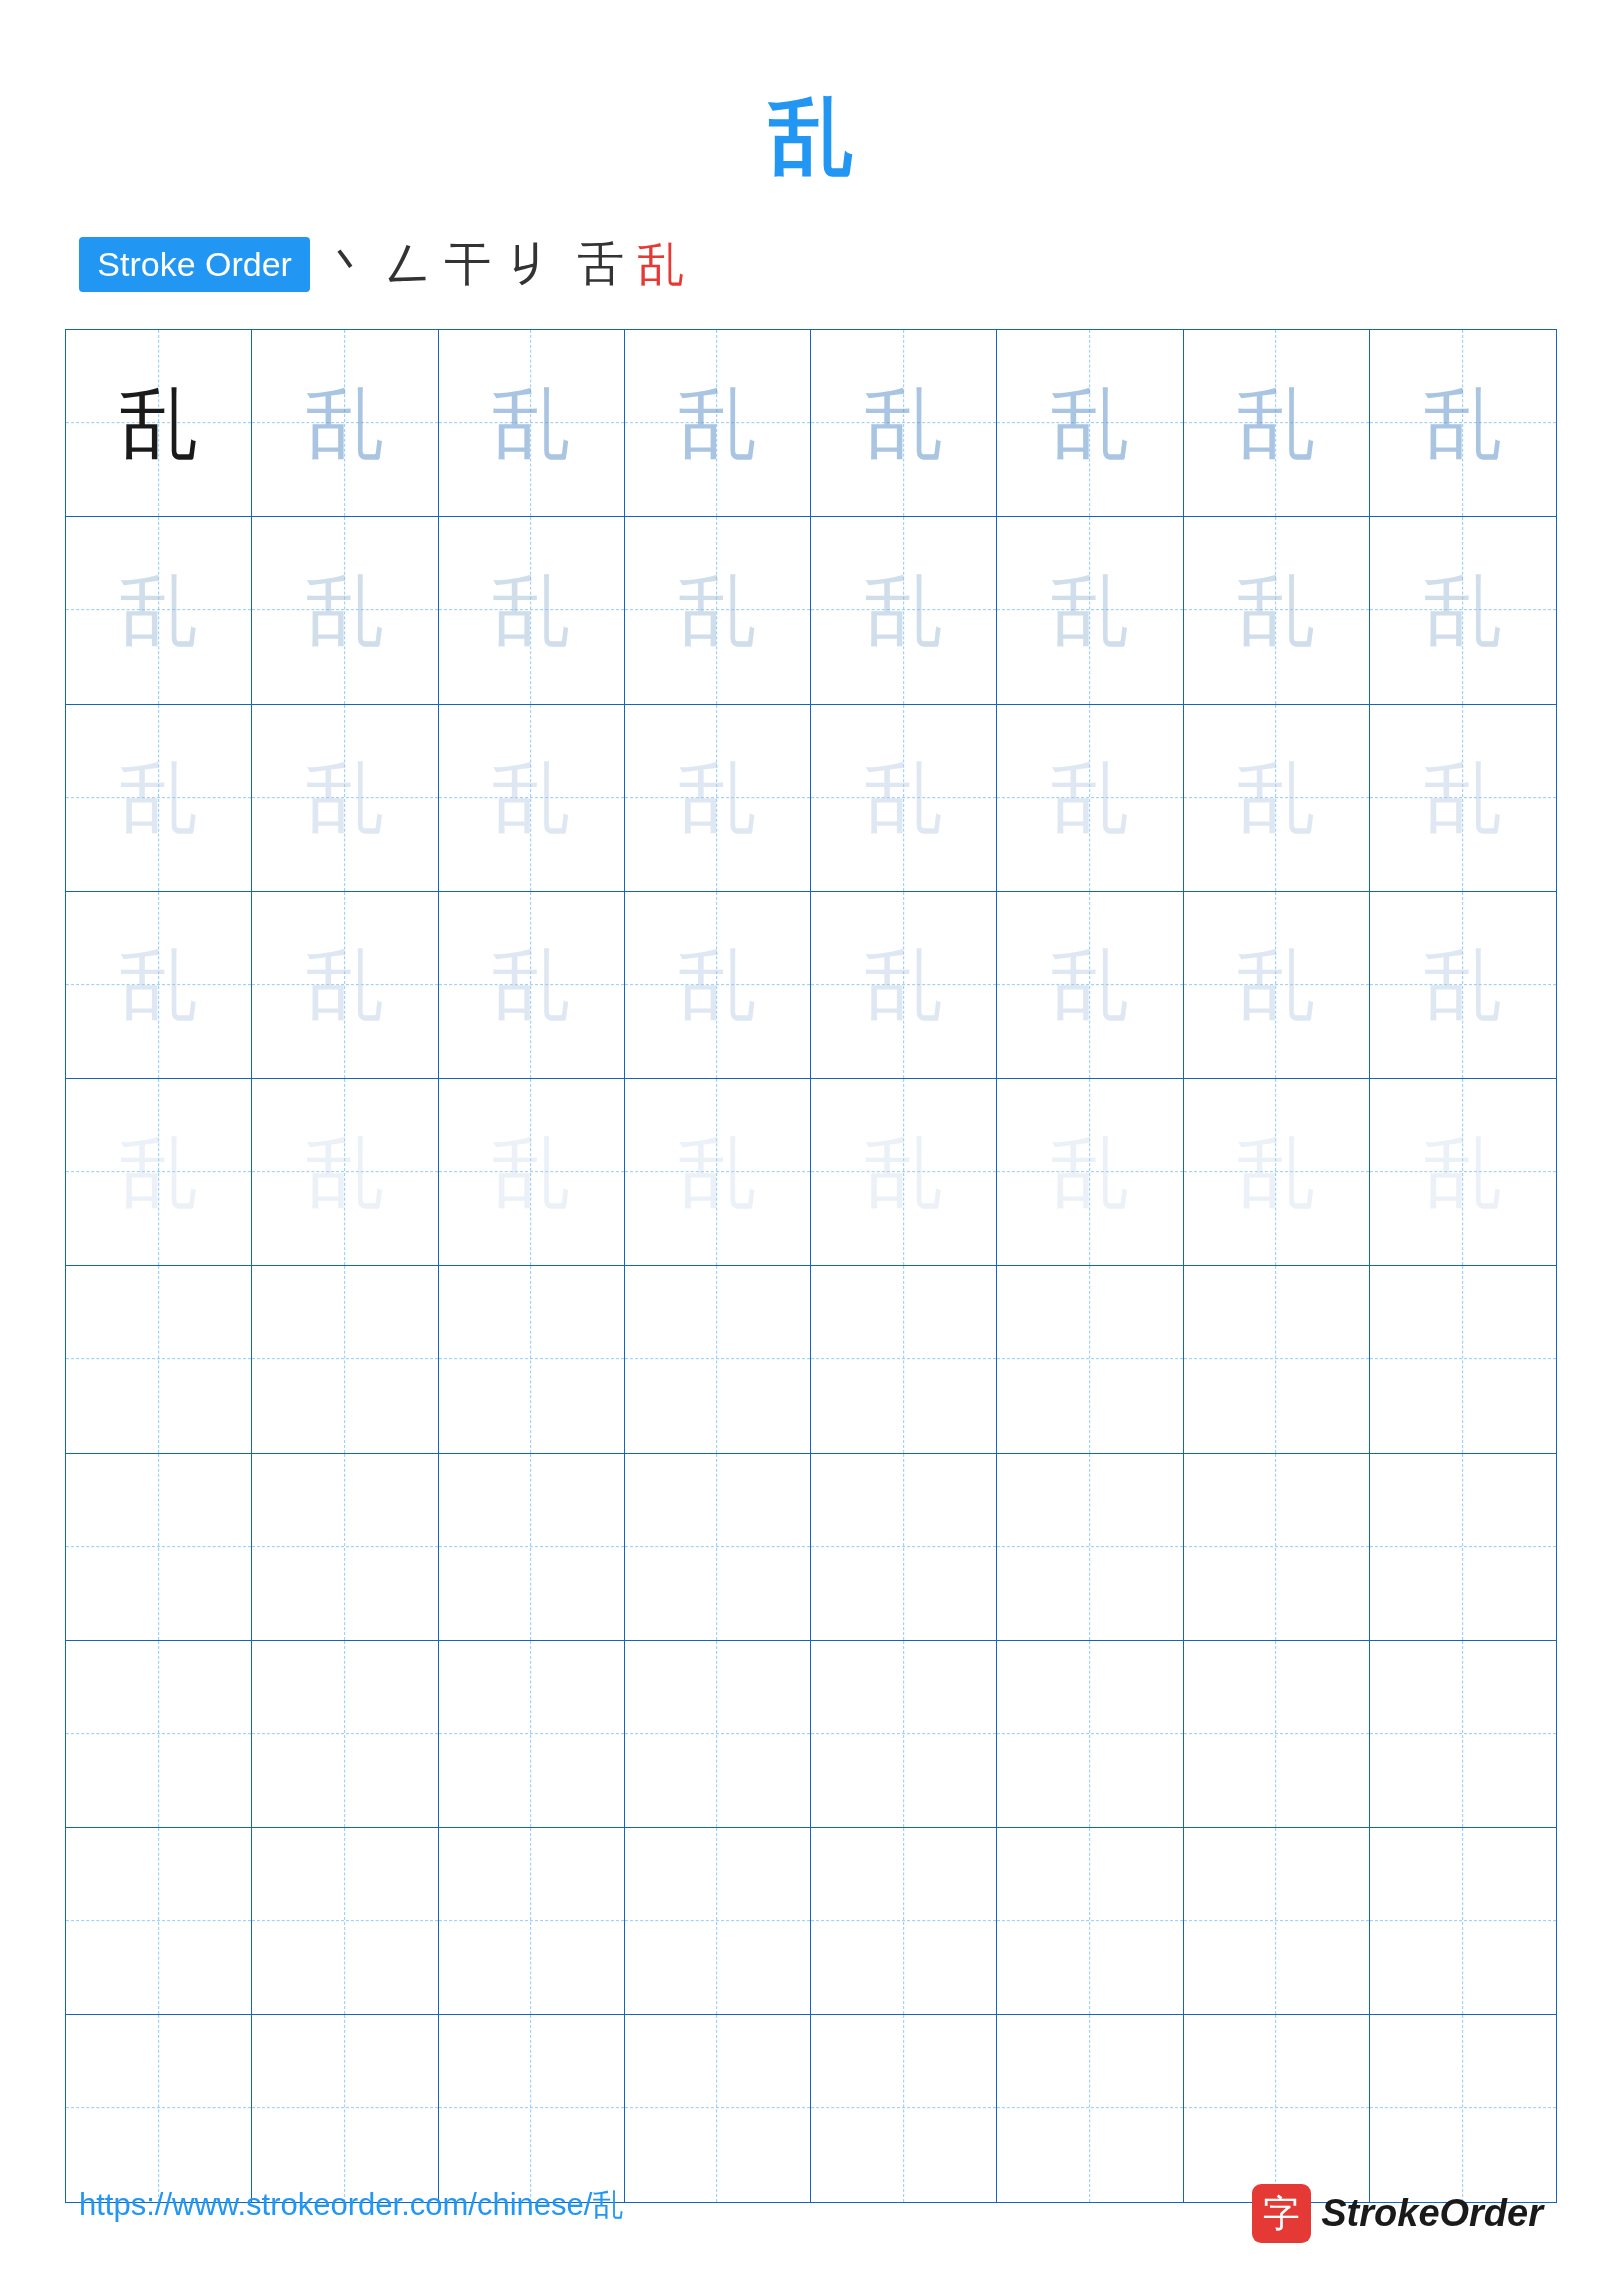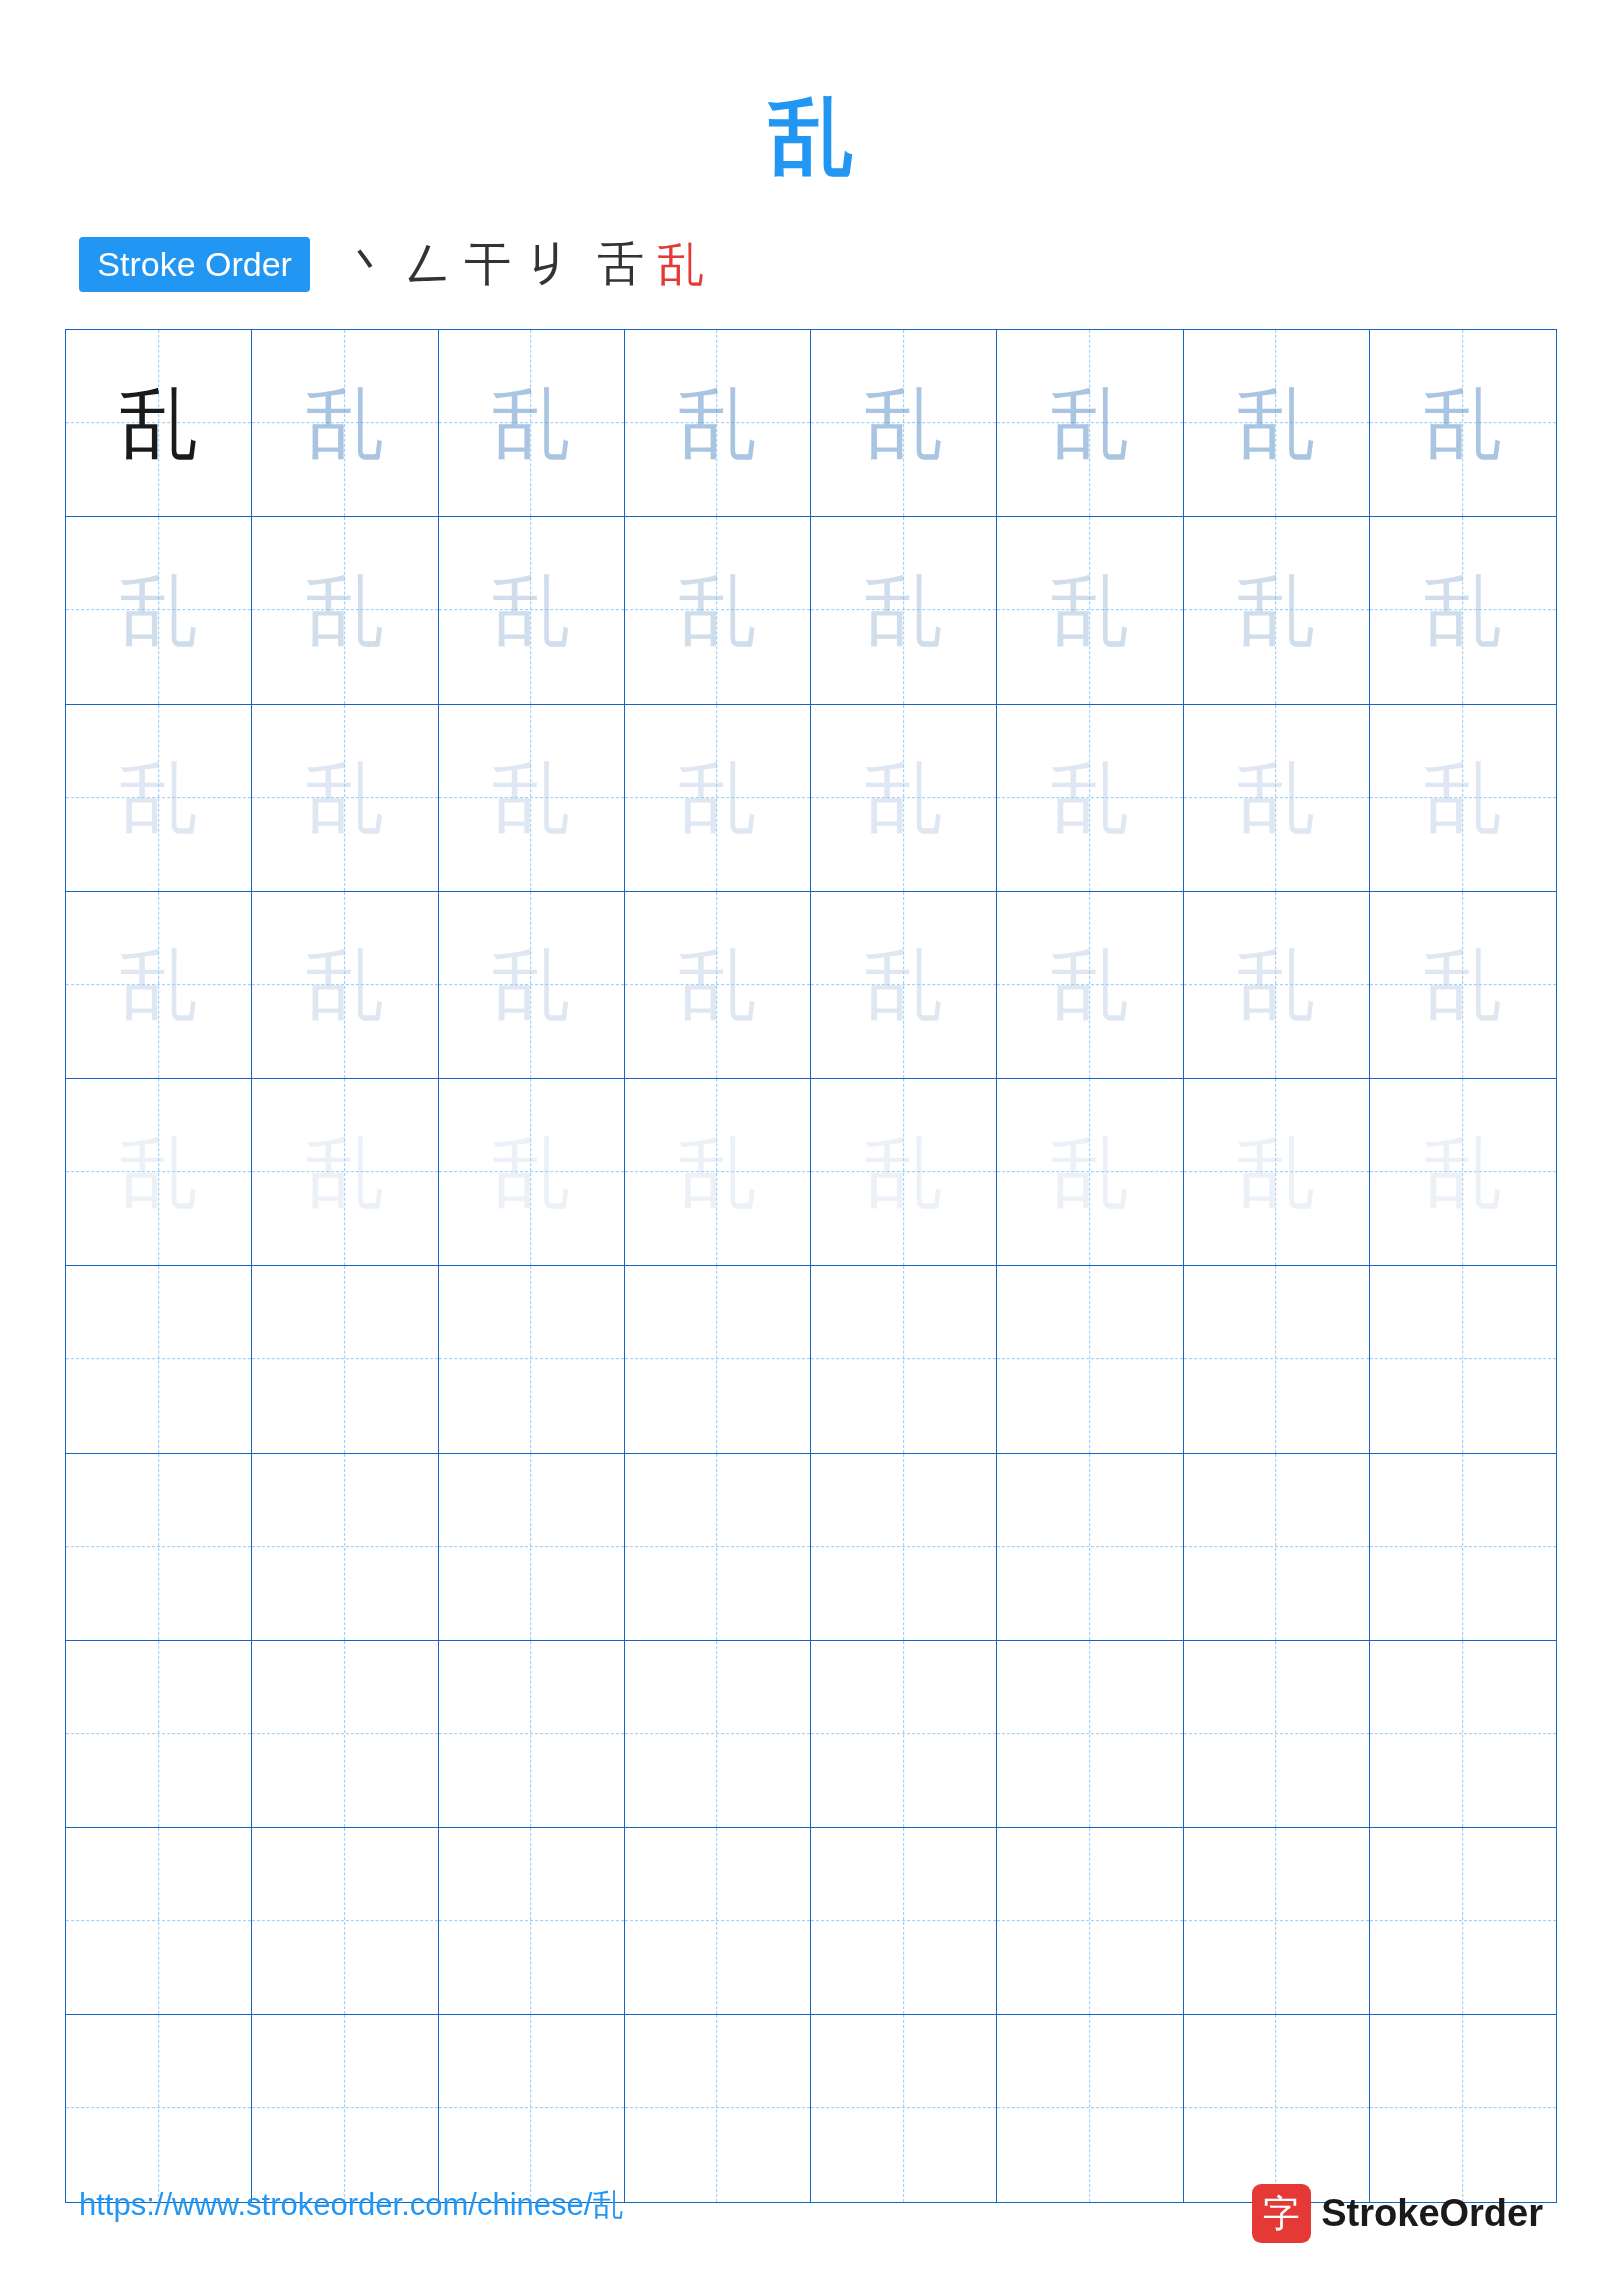--- a/index.html
+++ b/index.html
@@ -23,21 +23,21 @@
       font-size: 85px;
       font-weight: bold;
       color: #2196F3;
     }
 
     .stroke-order-section {
       display: flex;
       align-items: center;
       padding-left: 79px;
       margin-bottom: 33px;
-      gap: 34px;
+      gap: 14px;
     }
 
     .stroke-order-badge {
       background: #2196F3;
       color: white;
       font-size: 34px;
       padding: 7.9px 18.3px;
       border-radius: 3.9px;
       font-family: sans-serif;
       white-space: nowrap;
@@ -170,20 +170,21 @@
       justify-content: center;
       font-size: 37px;
       color: white;
     }
 
     .brand-name {
       font-size: 38px;
       font-weight: bold;
       color: #1a1a1a;
       font-family: sans-serif;
+      font-style: italic;
     }
   </style>
 </head>
 <body>
 
 <div class="page-title">
   <span>乱</span>
 </div>
 
 <div class="stroke-order-section">

